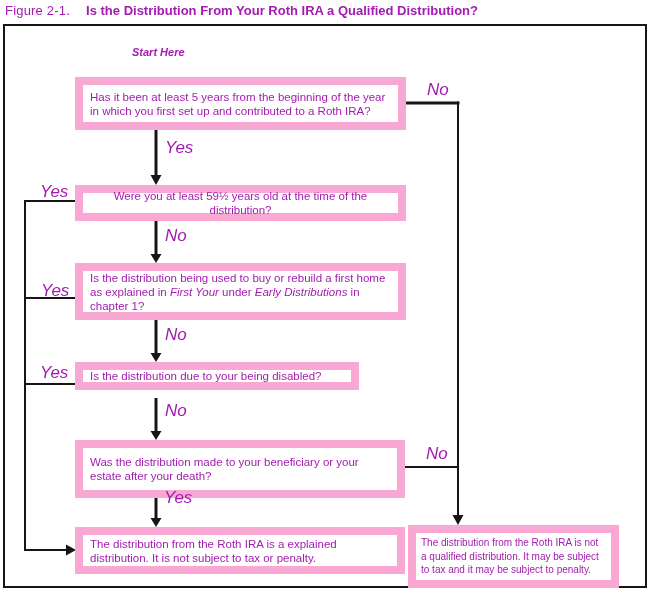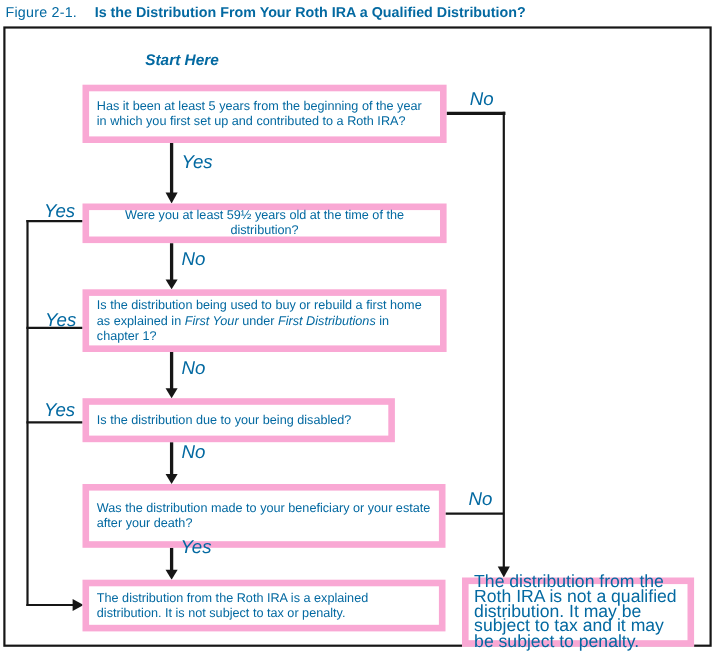--- a/index.html
+++ b/index.html
@@ -6,21 +6,21 @@
     margin: 0;
     padding: 0;
     background: #ffffff;
   }
   .canvas {
     position: relative;
     width: 654px;
     height: 598px;
     background: #ffffff;
     font-family: "Liberation Sans", sans-serif;
-    color: #0369a1;
+    color: #a21caf;
     overflow: hidden;
   }
   .title-row {
     position: absolute;
     left: 5px;
     top: 3px;
     width: 645px;
     font-size: 13px;
     line-height: 16px;
     white-space: nowrap;
@@ -44,50 +44,50 @@
     background: transparent;
   }
   .connectors {
     position: absolute;
     left: 0;
     top: 0;
     pointer-events: none;
   }
   .box {
     position: absolute;
-    border: 6px solid #f9a8d4;
+    border: 8px solid #f9a8d4;
     box-sizing: border-box;
     background: #ffffff;
     display: flex;
     align-items: center;
     padding: 3px 7px;
     font-size: 11.5px;
     line-height: 14px;
   }
   .box .box-text { display: block; }
   .box-q1   { left: 75px;  top: 77px;  width: 331px; height: 53px; }
   .box-q2   { left: 75px;  top: 185px; width: 331px; height: 36px; text-align: center; }
   .box-q3   { left: 75px;  top: 263px; width: 331px; height: 57px; }
-  .box-q4   { left: 75px;  top: 362px; width: 284px; height: 40px; }
+  .box-q4   { left: 75px;  top: 362px; width: 284px; height: 28px; }
   .box-q5   { left: 75px;  top: 440px; width: 330px; height: 58px; }
   .box-qualified     { left: 75px;  top: 527px; width: 330px; height: 47px; }
-  .box-not-qualified { left: 420px; top: 525px; width: 211px; height: 63px; font-size: 16px; line-height: 13.5px; padding: 3px 5px; }
+  .box-not-qualified { left: 408px; top: 525px; width: 211px; height: 63px; font-size: 10px; line-height: 13.5px; padding: 3px 5px; }
   .ital { font-style: italic; }
   .branch-label {
     position: absolute;
     font-size: 17px;
     font-style: italic;
     line-height: 12px;
     white-space: nowrap;
   }
   .start-label {
     position: absolute;
     left: 132px;
     top: 46px;
-    font-size: 14px;
+    font-size: 11px;
     font-weight: 700;
     font-style: italic;
     white-space: nowrap;
     text-align: right;
   }
   .lbl-q1-yes { left: 165px; top: 142px; }
   .lbl-q1-no  { left: 427px; top: 84px;  }
   .lbl-q2-yes { left: 40px;  top: 186px; }
   .lbl-q2-no  { left: 165px; top: 230px; }
   .lbl-q3-yes { left: 41px;  top: 285px; }
@@ -154,21 +154,21 @@
 
   <div class="box box-q1">
     <div class="box-text">Has it been at least 5 years from the beginning of the year in which you first set up and contributed to a Roth IRA?</div>
   </div>
 
   <div class="box box-q2">
     <div class="box-text">Were you at least 59½ years old at the time of the distribution?</div>
   </div>
 
   <div class="box box-q3">
-    <div class="box-text"><span>Is the distribution being used to buy or rebuild a first home as explained in </span><span class="ital">First Your</span><span> under </span><span class="ital">First Distributions</span><span> in chapter 1?</span></div>
+    <div class="box-text"><span>Is the distribution being used to buy or rebuild a first home as explained in </span><span class="ital">First Your</span><span> under </span><span class="ital">Early Distributions</span><span> in chapter 1?</span></div>
   </div>
 
   <div class="box box-q4">
     <div class="box-text">Is the distribution due to your being disabled?</div>
   </div>
 
   <div class="box box-q5">
     <div class="box-text">Was the distribution made to your beneficiary or your estate after your death?</div>
   </div>
 

